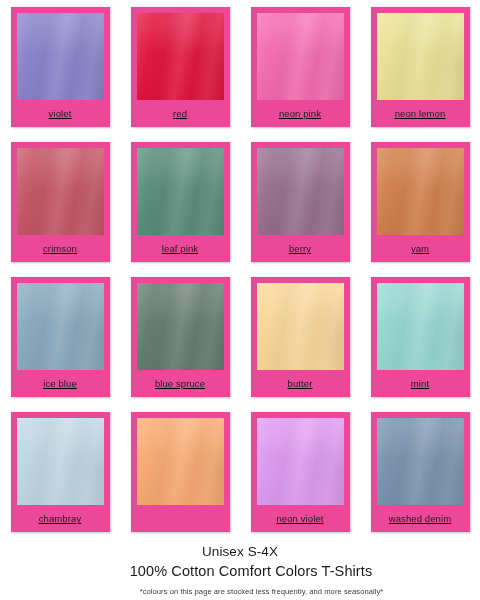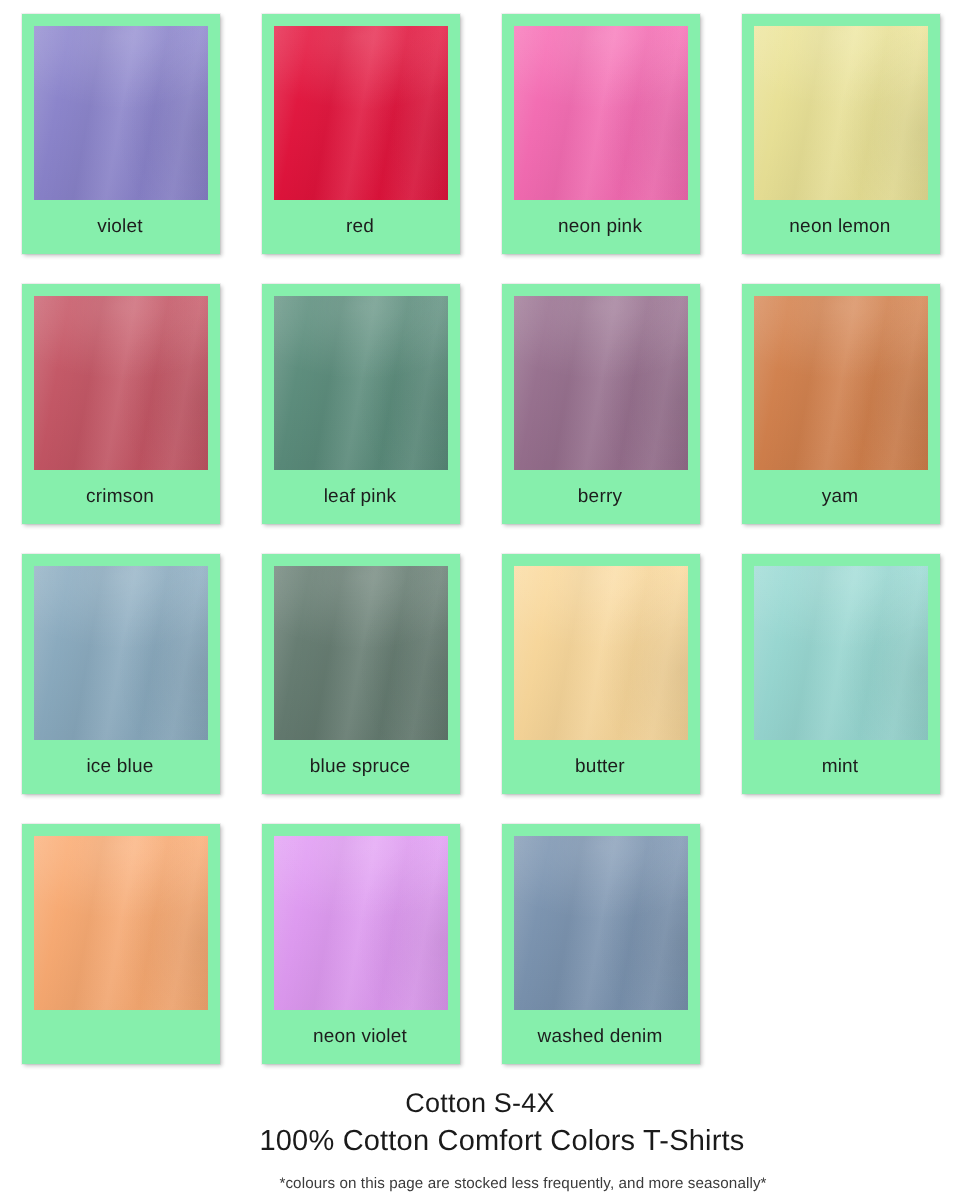--- a/index.html
+++ b/index.html
@@ -37,24 +37,25 @@
     display: flex;
     align-items: flex-start;
     justify-content: center;
     padding-top: 7px;
   }
 
   .swatch-card {
     position: relative;
     width: 99px;
     height: 120px;
-    background: #86efac;
+    background: #ec4899;
     padding: 6px 6px 0 6px;
     box-shadow: 1px 1px 2px rgba(0,0,0,0.22),
                 0 0 0 0.5px rgba(0,0,0,0.05);
+    text-decoration: underline;
   }
 
   .swatch-fabric {
     position: relative;
     width: 87px;
     height: 87px;
     overflow: hidden;
     background: #cccccc;
   }
 
@@ -214,36 +215,42 @@
         </div>
       </div>
       <div class="card-cell">
         <div class="swatch-card">
           <div class="swatch-fabric" style="background: rgb(152, 217, 211);"></div>
           <span class="swatch-label">mint</span>
         </div>
       </div>
       <div class="card-cell">
         <div class="swatch-card">
+          <div class="swatch-fabric" style="background: rgb(195, 216, 230);"></div>
+          <span class="swatch-label">chambray</span>
+        </div>
+      </div>
+      <div class="card-cell">
+        <div class="swatch-card">
           <div class="swatch-fabric" style="background: rgb(251, 171, 114);"></div>
         </div>
       </div>
       <div class="card-cell">
         <div class="swatch-card">
           <div class="swatch-fabric" style="background: rgb(225, 155, 244);"></div>
           <span class="swatch-label">neon violet</span>
         </div>
       </div>
       <div class="card-cell">
         <div class="swatch-card">
           <div class="swatch-fabric" style="background: rgb(123, 148, 177);"></div>
           <span class="swatch-label">washed denim</span>
         </div>
       </div>
     </div>
 
   <div id="footer">
-    <span id="footer-line1">Cotton S-4X</span>
+    <span id="footer-line1">Unisex S-4X</span>
     <span id="footer-line2">100% Cotton Comfort Colors T-Shirts</span>
     <span id="footer-note">*colours on this page are stocked less frequently, and more seasonally*</span>
   </div>
 
 </div>
 
 </body></html>

